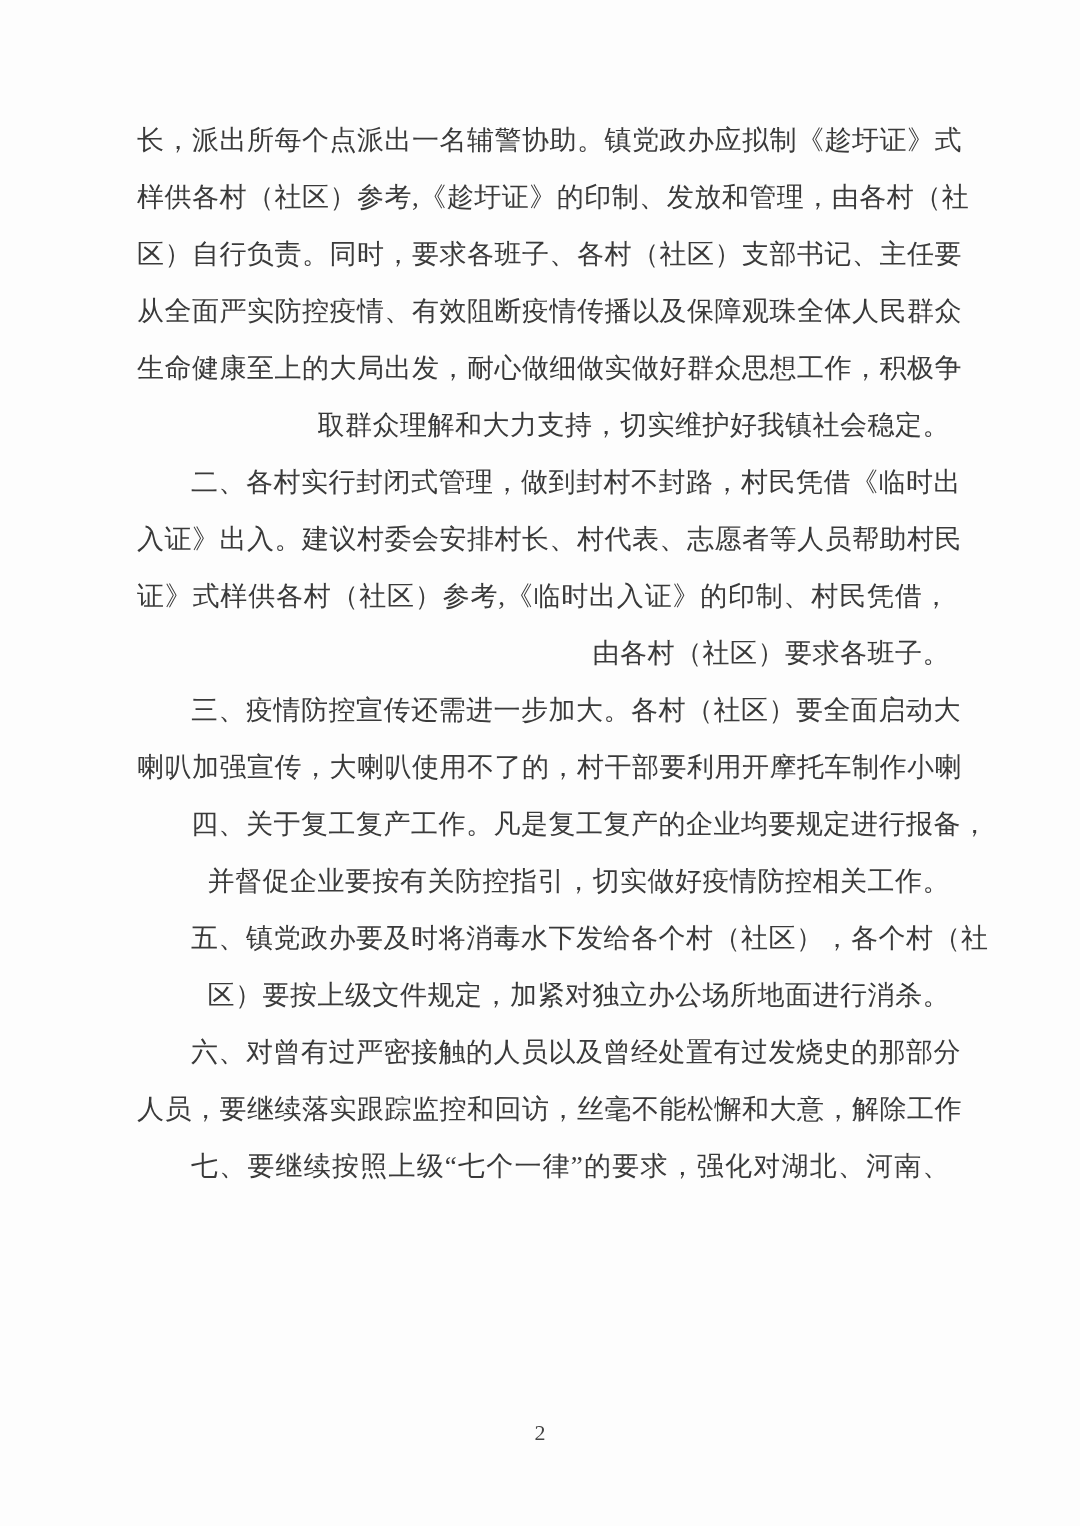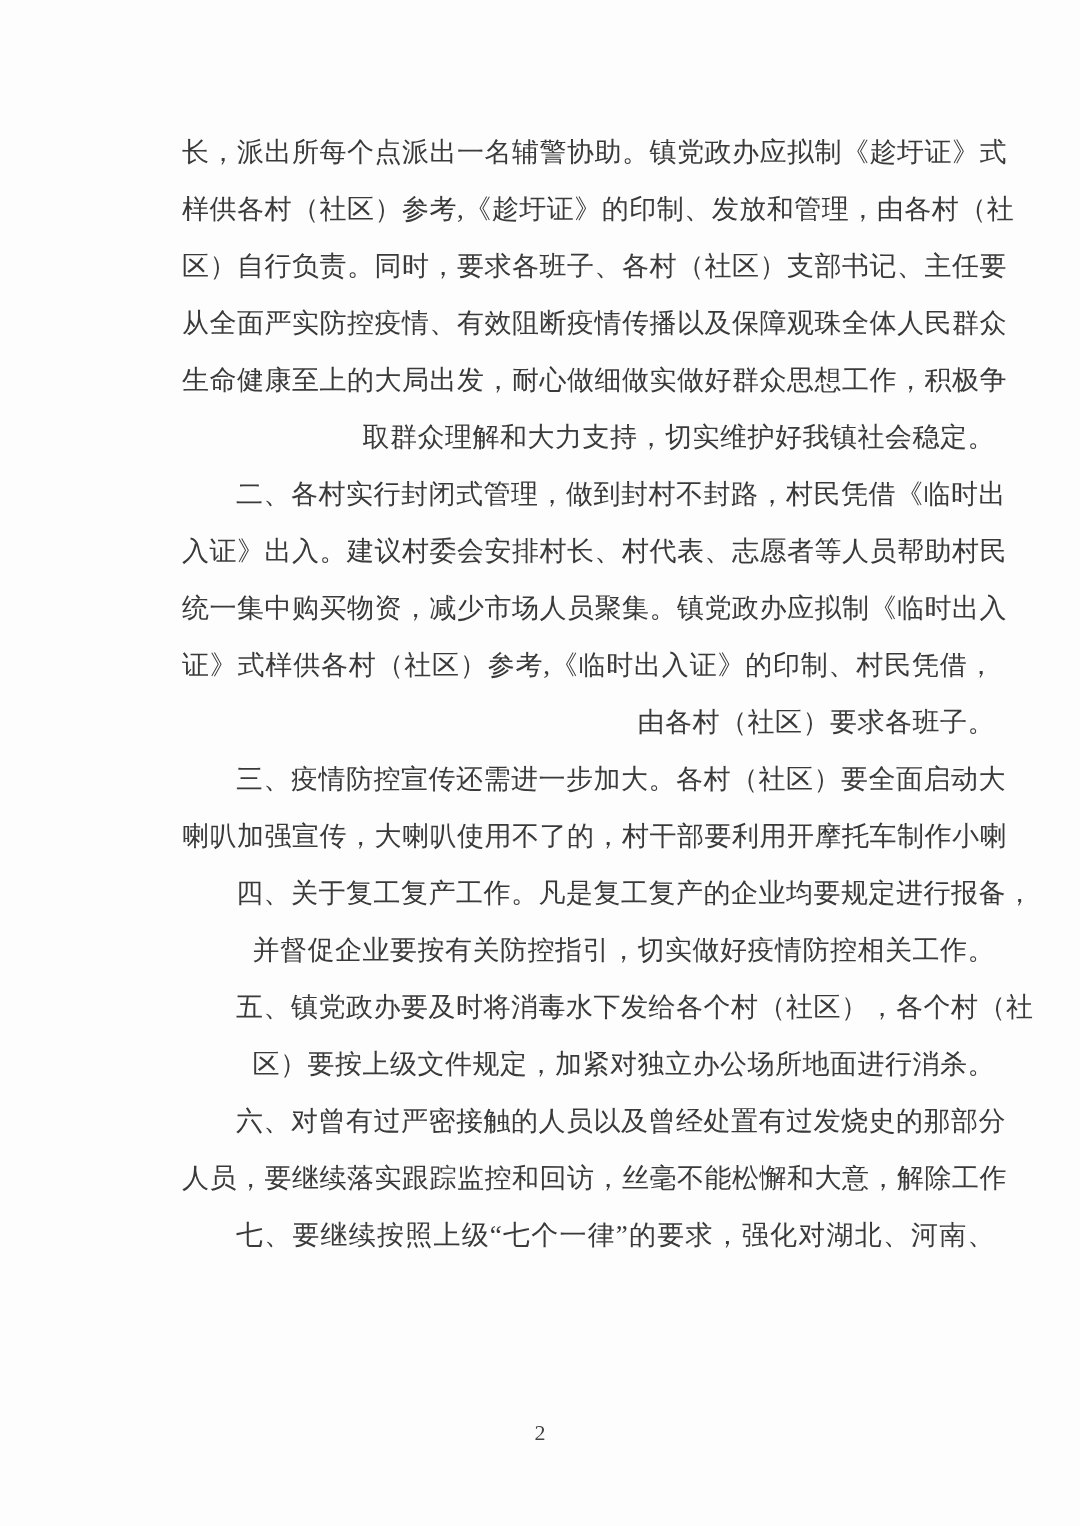--- a/index.html
+++ b/index.html
@@ -11,27 +11,26 @@
     position: relative;
     width: 1080px;
     height: 1526px;
     background: #fdfdfd;
     overflow: hidden;
     font-family: "Liberation Serif", serif;
   }
   .doc-body {
     position: absolute;
     left: 137px;
-    top: 124px;
+    top: 112px;
     width: 813px;
     font-size: 27px;
     line-height: 57px;
     color: #3a3a3a;
     letter-spacing: 0.5px;
-    margin-left: 45px;
   }
   .line {
     height: 57px;
     white-space: nowrap;
     text-align: right;
   }
   .line.just {
     text-align: justify;
     text-align-last: justify;
     -moz-text-align-last: justify;
@@ -56,21 +55,20 @@
 <div class="page">
   <div class="doc-body">
       <div class="line just">长，派出所每个点派出一名辅警协助。镇党政办应拟制《趁圩证》式</div>
       <div class="line just">样供各村（社区）参考,《趁圩证》的印制、发放和管理，由各村（社</div>
       <div class="line just">区）自行负责。同时，要求各班子、各村（社区）支部书记、主任要</div>
       <div class="line just">从全面严实防控疫情、有效阻断疫情传播以及保障观珠全体人民群众</div>
       <div class="line just">生命健康至上的大局出发，耐心做细做实做好群众思想工作，积极争</div>
       <div class="line">取群众理解和大力支持，切实维护好我镇社会稳定。</div>
       <div class="line indent just">二、各村实行封闭式管理，做到封村不封路，村民凭借《临时出</div>
       <div class="line just">入证》出入。建议村委会安排村长、村代表、志愿者等人员帮助村民</div>
-      <div class="line just">统一集中购买物资，减少市场人员聚集。镇党政办应拟制《临时出入</div>
       <div class="line just">证》式样供各村（社区）参考,《临时出入证》的印制、村民凭借，</div>
       <div class="line">由各村（社区）要求各班子。</div>
       <div class="line indent just">三、疫情防控宣传还需进一步加大。各村（社区）要全面启动大</div>
       <div class="line just">喇叭加强宣传，大喇叭使用不了的，村干部要利用开摩托车制作小喇</div>
       <div class="line indent just">四、关于复工复产工作。凡是复工复产的企业均要规定进行报备，</div>
       <div class="line">并督促企业要按有关防控指引，切实做好疫情防控相关工作。</div>
       <div class="line indent just">五、镇党政办要及时将消毒水下发给各个村（社区），各个村（社</div>
       <div class="line">区）要按上级文件规定，加紧对独立办公场所地面进行消杀。</div>
       <div class="line indent just">六、对曾有过严密接触的人员以及曾经处置有过发烧史的那部分</div>
       <div class="line just">人员，要继续落实跟踪监控和回访，丝毫不能松懈和大意，解除工作</div>

